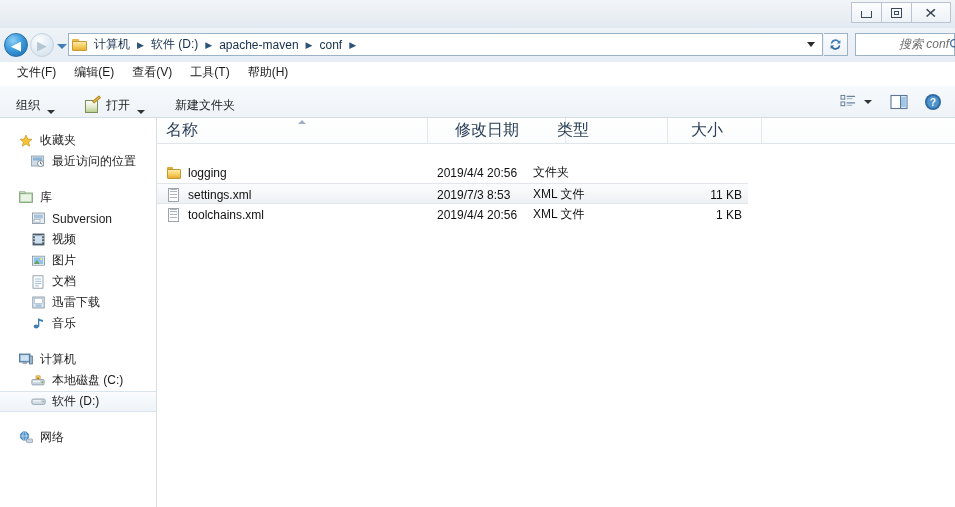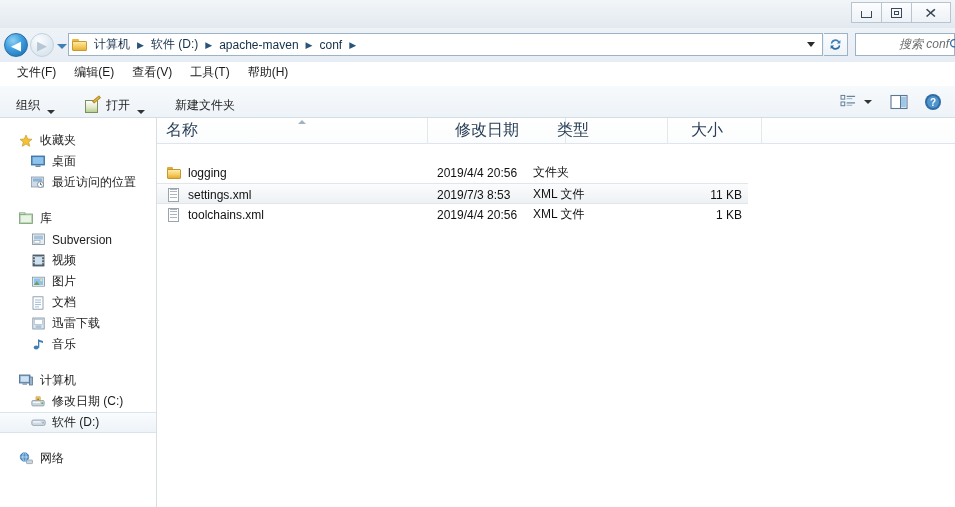--- a/index.html
+++ b/index.html
@@ -593,30 +593,20 @@
       <span class="nav-ico">
         <svg width="14" height="14" viewBox="0 0 14 14">
           <polygon points="7,1 8.7,5 13,5.3 9.7,8.1 10.7,12.3 7,10 3.3,12.3 4.3,8.1 1,5.3 5.3,5" fill="#f5c134" stroke="#c99a2e" stroke-width="0.7"></polygon>
         </svg>
       </span>
       <span>收藏夹</span>
     </div>
     <div class="nav-row child">
       <span class="nav-ico">
         <svg width="14" height="13" viewBox="0 0 14 13">
-          <rect x="0.5" y="1" width="13" height="9" fill="#4e87bd" stroke="#2f6ba4" stroke-width="0.8"></rect>
-          <rect x="1.6" y="2.1" width="10.8" height="6.8" fill="#8fc3ec"></rect>
-          <rect x="4.5" y="10.4" width="5" height="1.6" fill="#7c8b99"></rect>
-        </svg>
-      </span>
-      <span>桌面</span>
-    </div>
-    <div class="nav-row child">
-      <span class="nav-ico">
-        <svg width="14" height="13" viewBox="0 0 14 13">
           <rect x="0.5" y="1" width="12" height="10" fill="#cfdce8" stroke="#8a9aa8" stroke-width="0.8"></rect>
           <rect x="2" y="2.5" width="9" height="3" fill="#8ab4d8"></rect>
           <circle cx="9.5" cy="8.5" r="3" fill="#ffffff" stroke="#6b7b8a" stroke-width="0.8"></circle>
           <line x1="9.5" y1="8.5" x2="9.5" y2="6.6" stroke="#33424f" stroke-width="0.8"></line>
           <line x1="9.5" y1="8.5" x2="11" y2="9" stroke="#33424f" stroke-width="0.8"></line>
         </svg>
       </span>
       <span>最近访问的位置</span>
     </div>
 
@@ -717,21 +707,21 @@
     <div class="nav-row child">
       <span class="nav-ico">
         <svg width="14" height="12" viewBox="0 0 14 12">
           <rect x="0.8" y="4.5" width="12.4" height="5.4" rx="1.2" fill="#c9d6e2" stroke="#8a9aa8" stroke-width="0.8"></rect>
           <rect x="2" y="5.8" width="7" height="1" fill="#ffffff"></rect>
           <circle cx="11.3" cy="7.2" r="1" fill="#7aa84f"></circle>
           <path d="M5 0.8 L9.2 0.8 L9.2 4.2 L5 4.2 Z" fill="#f5d07a" stroke="#c99a2e" stroke-width="0.7"></path>
           <rect x="6.4" y="2.4" width="1.4" height="1.6" fill="#8a6b1e"></rect>
         </svg>
       </span>
-      <span>修改日期 (C:)</span>
+      <span>本地磁盘 (C:)</span>
     </div>
     <div class="nav-row child selected">
       <span class="nav-ico">
         <svg width="15" height="11" viewBox="0 0 15 11">
           <rect x="0.8" y="3" width="13.4" height="5.4" rx="1.6" fill="#d2dbe4" stroke="#8a9aa8" stroke-width="0.8"></rect>
           <rect x="2.2" y="4.4" width="7.5" height="1" fill="#ffffff"></rect>
           <circle cx="12.1" cy="5.7" r="0.9" fill="#9aa8b5"></circle>
         </svg>
       </span>
       <span>软件 (D:)</span>

